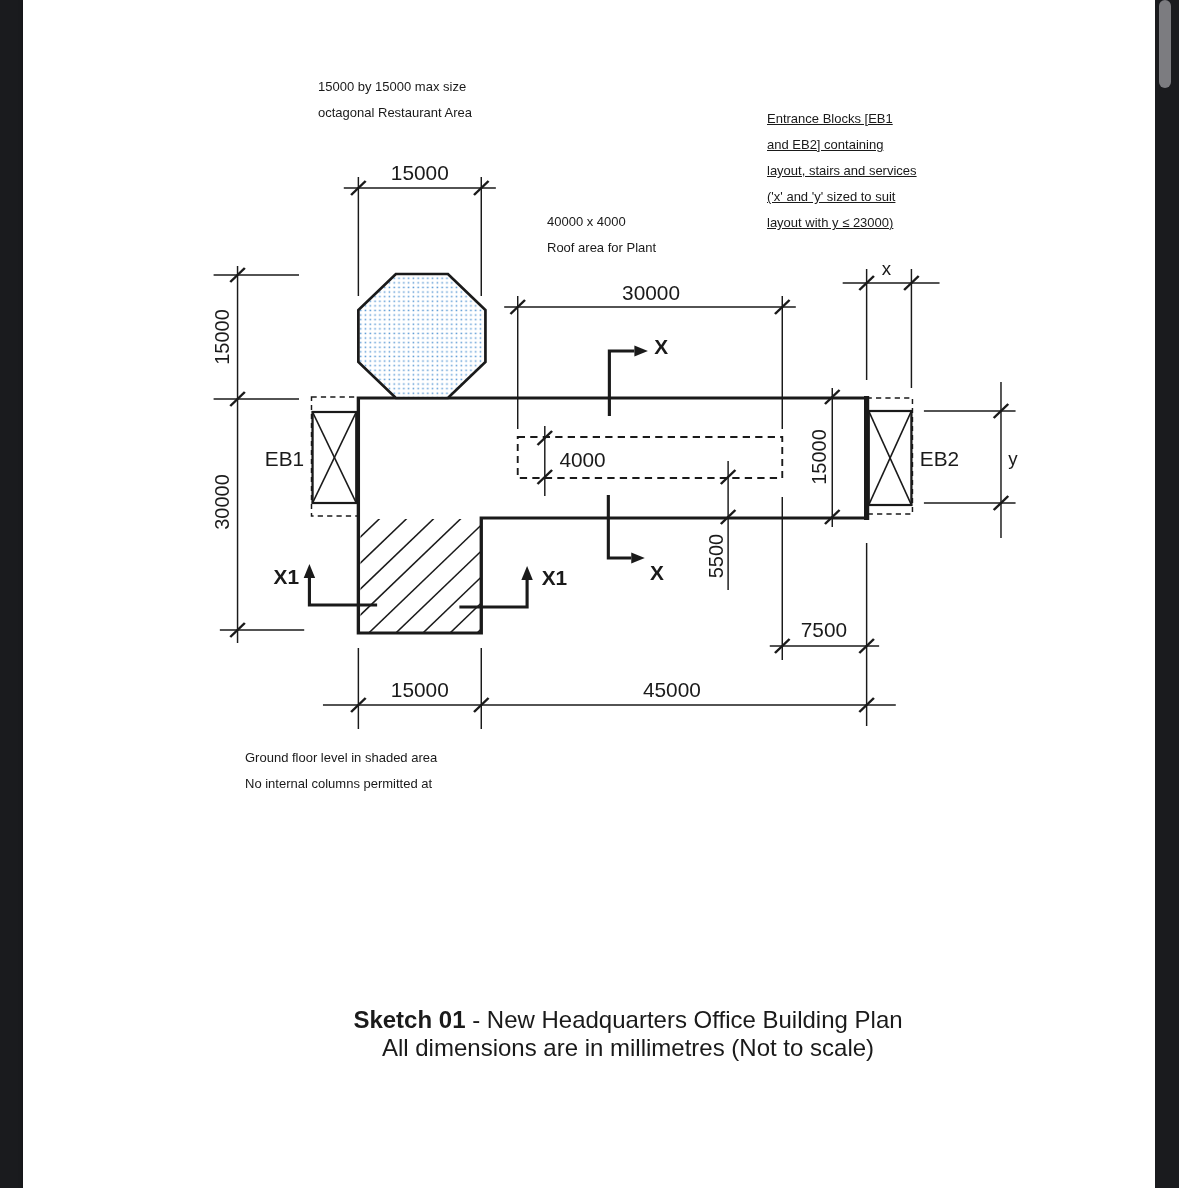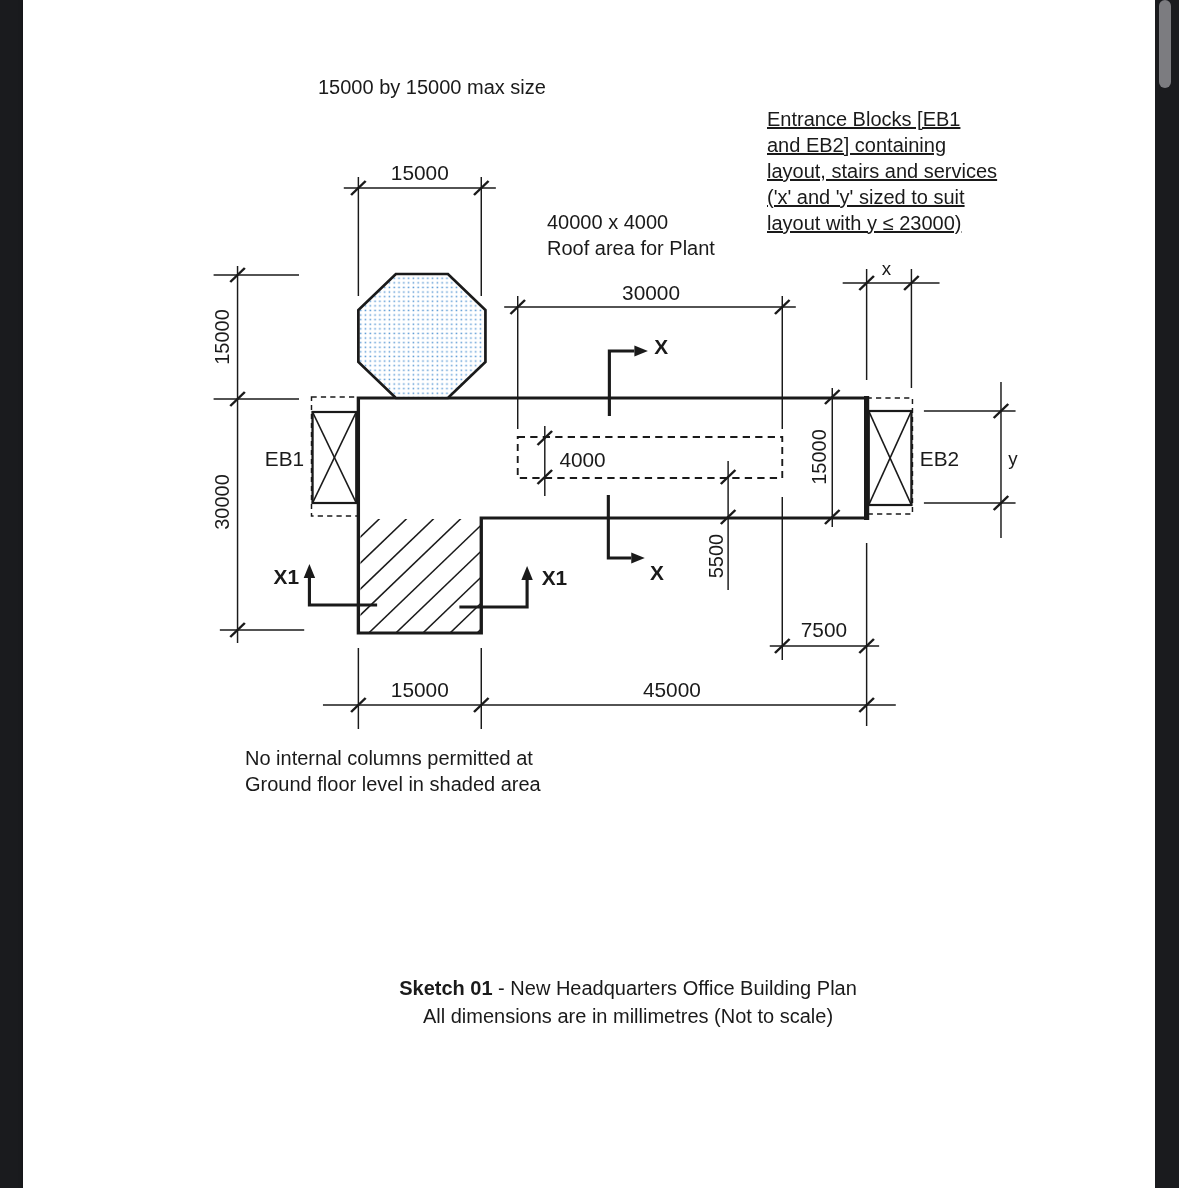--- a/index.html
+++ b/index.html
@@ -9,22 +9,22 @@
     font-family:"Liberation Sans",sans-serif;
     color:#1a1a1a;
   }
   .page{
     position:absolute;left:23px;top:0;width:1132px;height:1188px;
     background:#ffffff;box-shadow:0 0 4px rgba(0,0,0,.4);
   }
   .band-right{position:absolute;right:0;top:0;width:24px;height:1188px;background:#1a1b1e;}
   .scroll-thumb{position:absolute;left:4px;top:0;width:12px;height:88px;background:#7c7c80;border-radius:6px;}
   .drawing{position:absolute;left:0;top:0;width:1179px;height:1188px;}
-  .note{position:absolute;font-size:20px;line-height:26px;white-space:nowrap;}
-  .caption{position:absolute;left:255px;top:974px;width:700px;text-align:center;font-size:20px;line-height:28px;}
+  .note{position:absolute;font-size:13px;line-height:26px;white-space:nowrap;}
+  .caption{position:absolute;left:255px;top:1006px;width:700px;text-align:center;font-size:24px;line-height:28px;}
   .caption .b{font-weight:bold;}
 
   
   .thin{stroke:#1a1a1a;stroke-width:1.4;fill:none;}
   .dash{stroke:#1a1a1a;stroke-width:1.4;fill:none;stroke-dasharray:5 4;}
   .dashbig{stroke:#1a1a1a;stroke-width:1.8;fill:none;stroke-dasharray:7 5;}
   .outline{stroke:#1a1a1a;stroke-width:3.2;fill:none;stroke-linejoin:miter;}
   .wall{stroke:#1a1a1a;stroke-width:5;fill:none;}
   .box{stroke:#1a1a1a;stroke-width:2.2;fill:none;}
   .cross{stroke:#1a1a1a;stroke-width:1.6;fill:none;}
@@ -200,38 +200,39 @@
       <polygon class="ahead" points="501.5,580 512.5,580 507,566"></polygon>
       <text class="boldtxt" x="521" y="585">X1</text>
     </g>
 
     <text class="dimtxt" x="293" y="466" text-anchor="end">EB1</text>
     <text class="dimtxt" x="884" y="466">EB2</text>
   </svg>
 
   <div class="note" style="left:295px;top:74px;">
     <div>15000 by 15000 max size</div>
+    <div>octagonal Restaurant Area</div>
   </div>
 
   <div class="note" style="left:524px;top:209px;">
     <div>40000 x 4000</div>
     <div>Roof area for Plant</div>
   </div>
 
   <div class="note" style="left:744px;top:106px;text-decoration:underline;">
     <div>Entrance Blocks [EB1</div>
     <div>and EB2] containing</div>
     <div>layout, stairs and services</div>
     <div>('x' and 'y' sized to suit</div>
     <div>layout with y ≤ 23000)</div>
   </div>
 
   <div class="note" style="left:222px;top:745px;">
+    <div>Ground floor level in shaded area</div>
     <div>No internal columns permitted at</div>
-    <div>Ground floor level in shaded area</div>
   </div>
 
   <div class="caption">
     <div><span class="b">Sketch 01</span><span> - New Headquarters Office Building Plan</span></div>
     <div>All dimensions are in millimetres (Not to scale)</div>
   </div>
 </div>
 
 <div class="band-right">
   <div class="scroll-thumb"></div>

